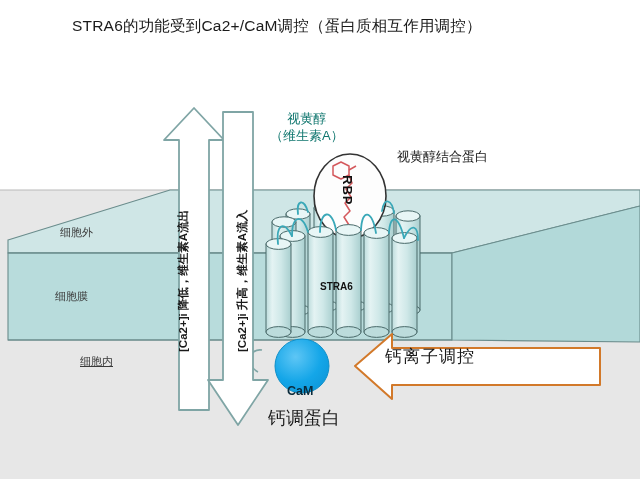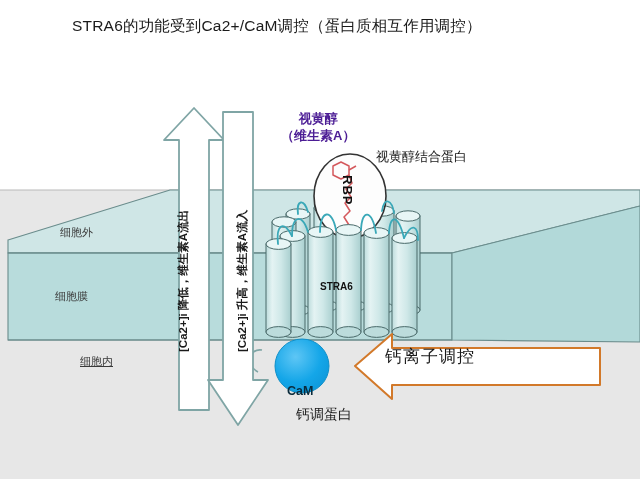--- a/index.html
+++ b/index.html
@@ -27,33 +27,33 @@
 
   .vlbl{
     font-size:11.5px;color:#1a1a1a;font-weight:600;
     transform-origin:0 0;
     transform:rotate(-90deg);
   }
   .vlbl-left{left:176px;top:352px;}
   .vlbl-right{left:235px;top:352px;}
 
   .retinol-lbl{
-    left:281px;top:110px;
-    font-size:13px;color:#4c1d95;font-weight:700;
+    left:270px;top:110px;
+    font-size:13px;color:#0f766e;font-weight:400;
     line-height:17px;text-align:center;
   }
-  .rbp-lbl{left:376px;top:148px;font-size:13px;color:#1a1a1a;}
+  .rbp-lbl{left:397px;top:148px;font-size:13px;color:#1a1a1a;}
   .rbp-inner{
     left:355px;top:175px;font-size:13px;color:#111;font-weight:600;
     letter-spacing:1px;
     transform-origin:0 0;transform:rotate(90deg);
   }
   .stra6-lbl{left:320px;top:281px;font-size:10px;color:#111;font-weight:600;}
   .cam-lbl{left:287px;top:360px;font-size:12.5px;color:#0a2a3a;font-weight:600;margin-top:24px;}
-  .cam-cap{left:268px;top:406px;font-size:14px;color:#1a1a1a;margin-left:28px;}
+  .cam-cap{left:268px;top:406px;font-size:18px;color:#1a1a1a;}
   .ca-reg{left:385px;top:345px;font-size:17px;color:#1a1a1a;letter-spacing:1px;}
 </style>
 </head>
 <body>
 
 <div id="stage">
 
   <svg width="640" height="479" viewBox="0 0 640 479">
     <defs>
       <linearGradient id="cylGrad" x1="0" y1="0" x2="1" y2="0">

